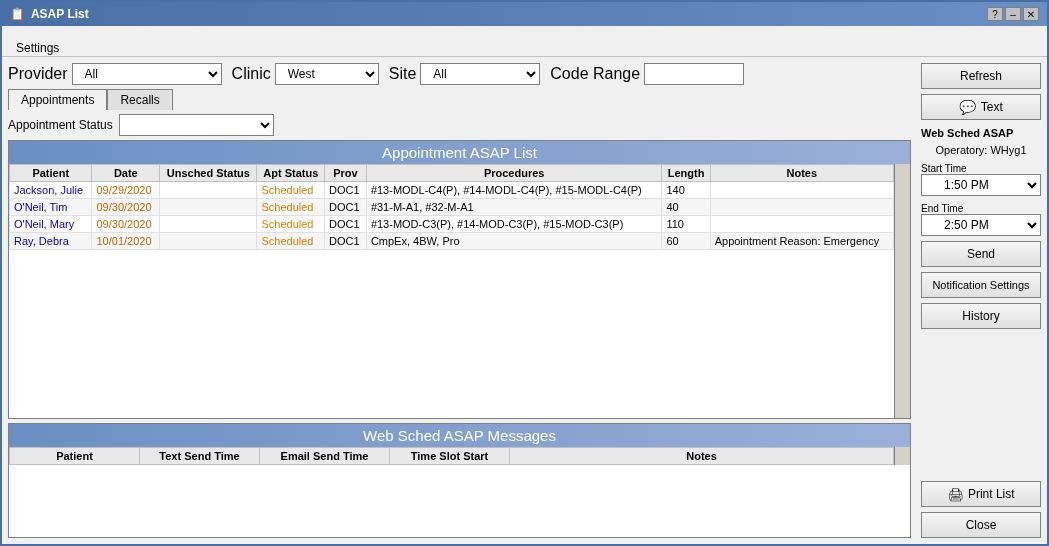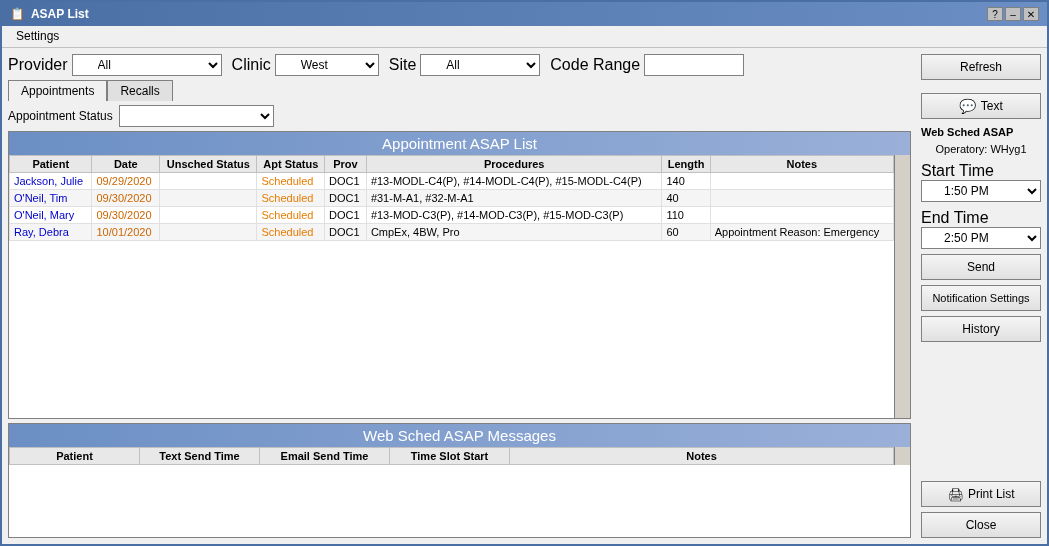--- a/index.html
+++ b/index.html
@@ -47,21 +47,21 @@
       font-size: 10px;
       cursor: pointer;
       display: flex;
       align-items: center;
       justify-content: center;
       color: black;
     }
 
     .menu-bar {
       background: #f0f0f0;
-      padding: 3px 8px;
+      padding: 15px 8px;
       border-bottom: 1px solid #c0c0c0;
       height: 22px;
       flex-shrink: 0;
     }
 
     .menu-bar span {
       font-size: 12px;
       cursor: pointer;
       padding: 2px 6px;
     }
@@ -104,21 +104,21 @@
       font-size: 12px;
     }
 
     .filter-item label { font-size: 16px; }
 
     select, input[type="text"] {
       height: 22px;
       border: 1px solid #808080;
       background: white;
       font-size: 12px;
-      padding: 1px 21px;
+      padding: 1px 8px;
     }
 
     .provider-select { width: 150px; }
     .clinic-select { width: 104px; }
     .site-select { width: 120px; }
     .code-range-input { width: 100px; }
     .apt-status-select { width: 155px; }
 
     .tabs-row {
       display: flex;
@@ -215,41 +215,41 @@
       background: linear-gradient(to bottom, #f5f5f5, #e0e0e0);
       border: 1px solid #808080;
       cursor: pointer;
       font-size: 12px;
       padding: 2px 8px;
       display: flex;
       align-items: center;
       justify-content: center;
     }
 
-    .btn-refresh { width: 100%; margin-bottom: 8px; }
+    .btn-refresh { width: 100%; margin-bottom: 0; }
     .btn-text { width: 100%; display: flex; align-items: center; gap: 4px; }
     .btn-send { width: 100%; }
     .btn-history { width: 100%; }
     .btn-notification { width: 100%; font-size: 11px; }
     .btn-print { width: 100%; display: flex; align-items: center; gap: 4px; }
     .btn-close { width: 100%; text-align: center; }
 
     .web-sched-label {
       font-size: 11px;
       text-align: left;
       font-weight: bold;
       margin-top: 2px;
     }
 
     .operatory-label {
       font-size: 11px;
       text-align: center;
     }
 
-    .time-label { font-size: 16px; margin-top: 2px; }
+    .time-label { font-size: 10px; margin-top: 2px; }
 
     .time-select {
       width: 100%;
       height: 22px;
       border: 1px solid #808080;
       background: white;
       font-size: 12px;
       padding: 1px 18px;
     }
 

